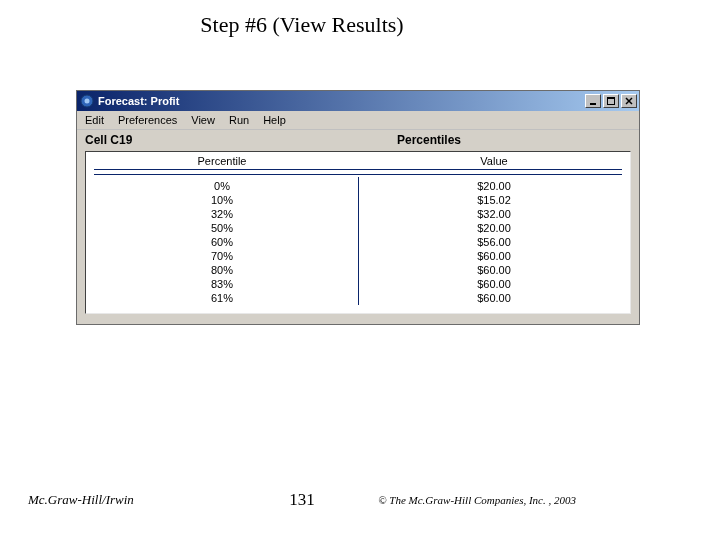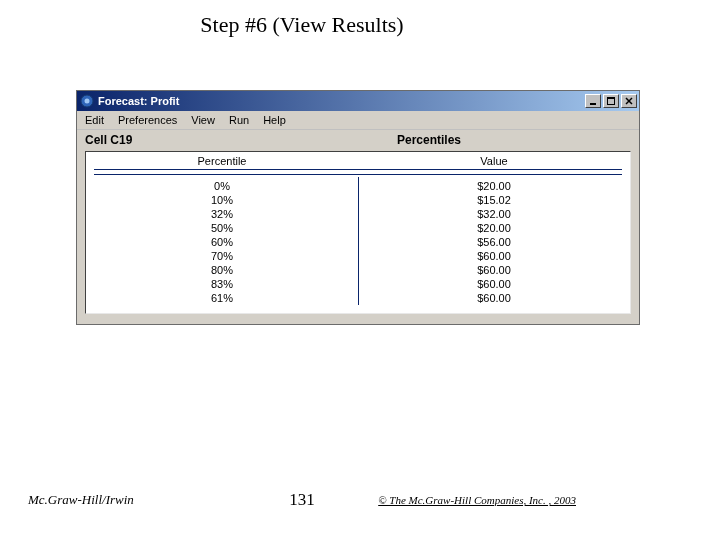--- a/index.html
+++ b/index.html
@@ -168,21 +168,20 @@
     flex: 0 0 auto;
     text-align: center;
     font-style: normal;
     font-family: "Times New Roman", Times, serif;
     font-size: 17px;
   }
   .footer .right {
     flex: 1;
     text-align: right;
     font-size: 11px;
-    text-decoration: underline;
   }
 </style>
 </head>
 <body>
 
 <div class="slide">
   <div class="slide-title">Step #6 (View Results)</div>
 
   <div class="app-window">
 

